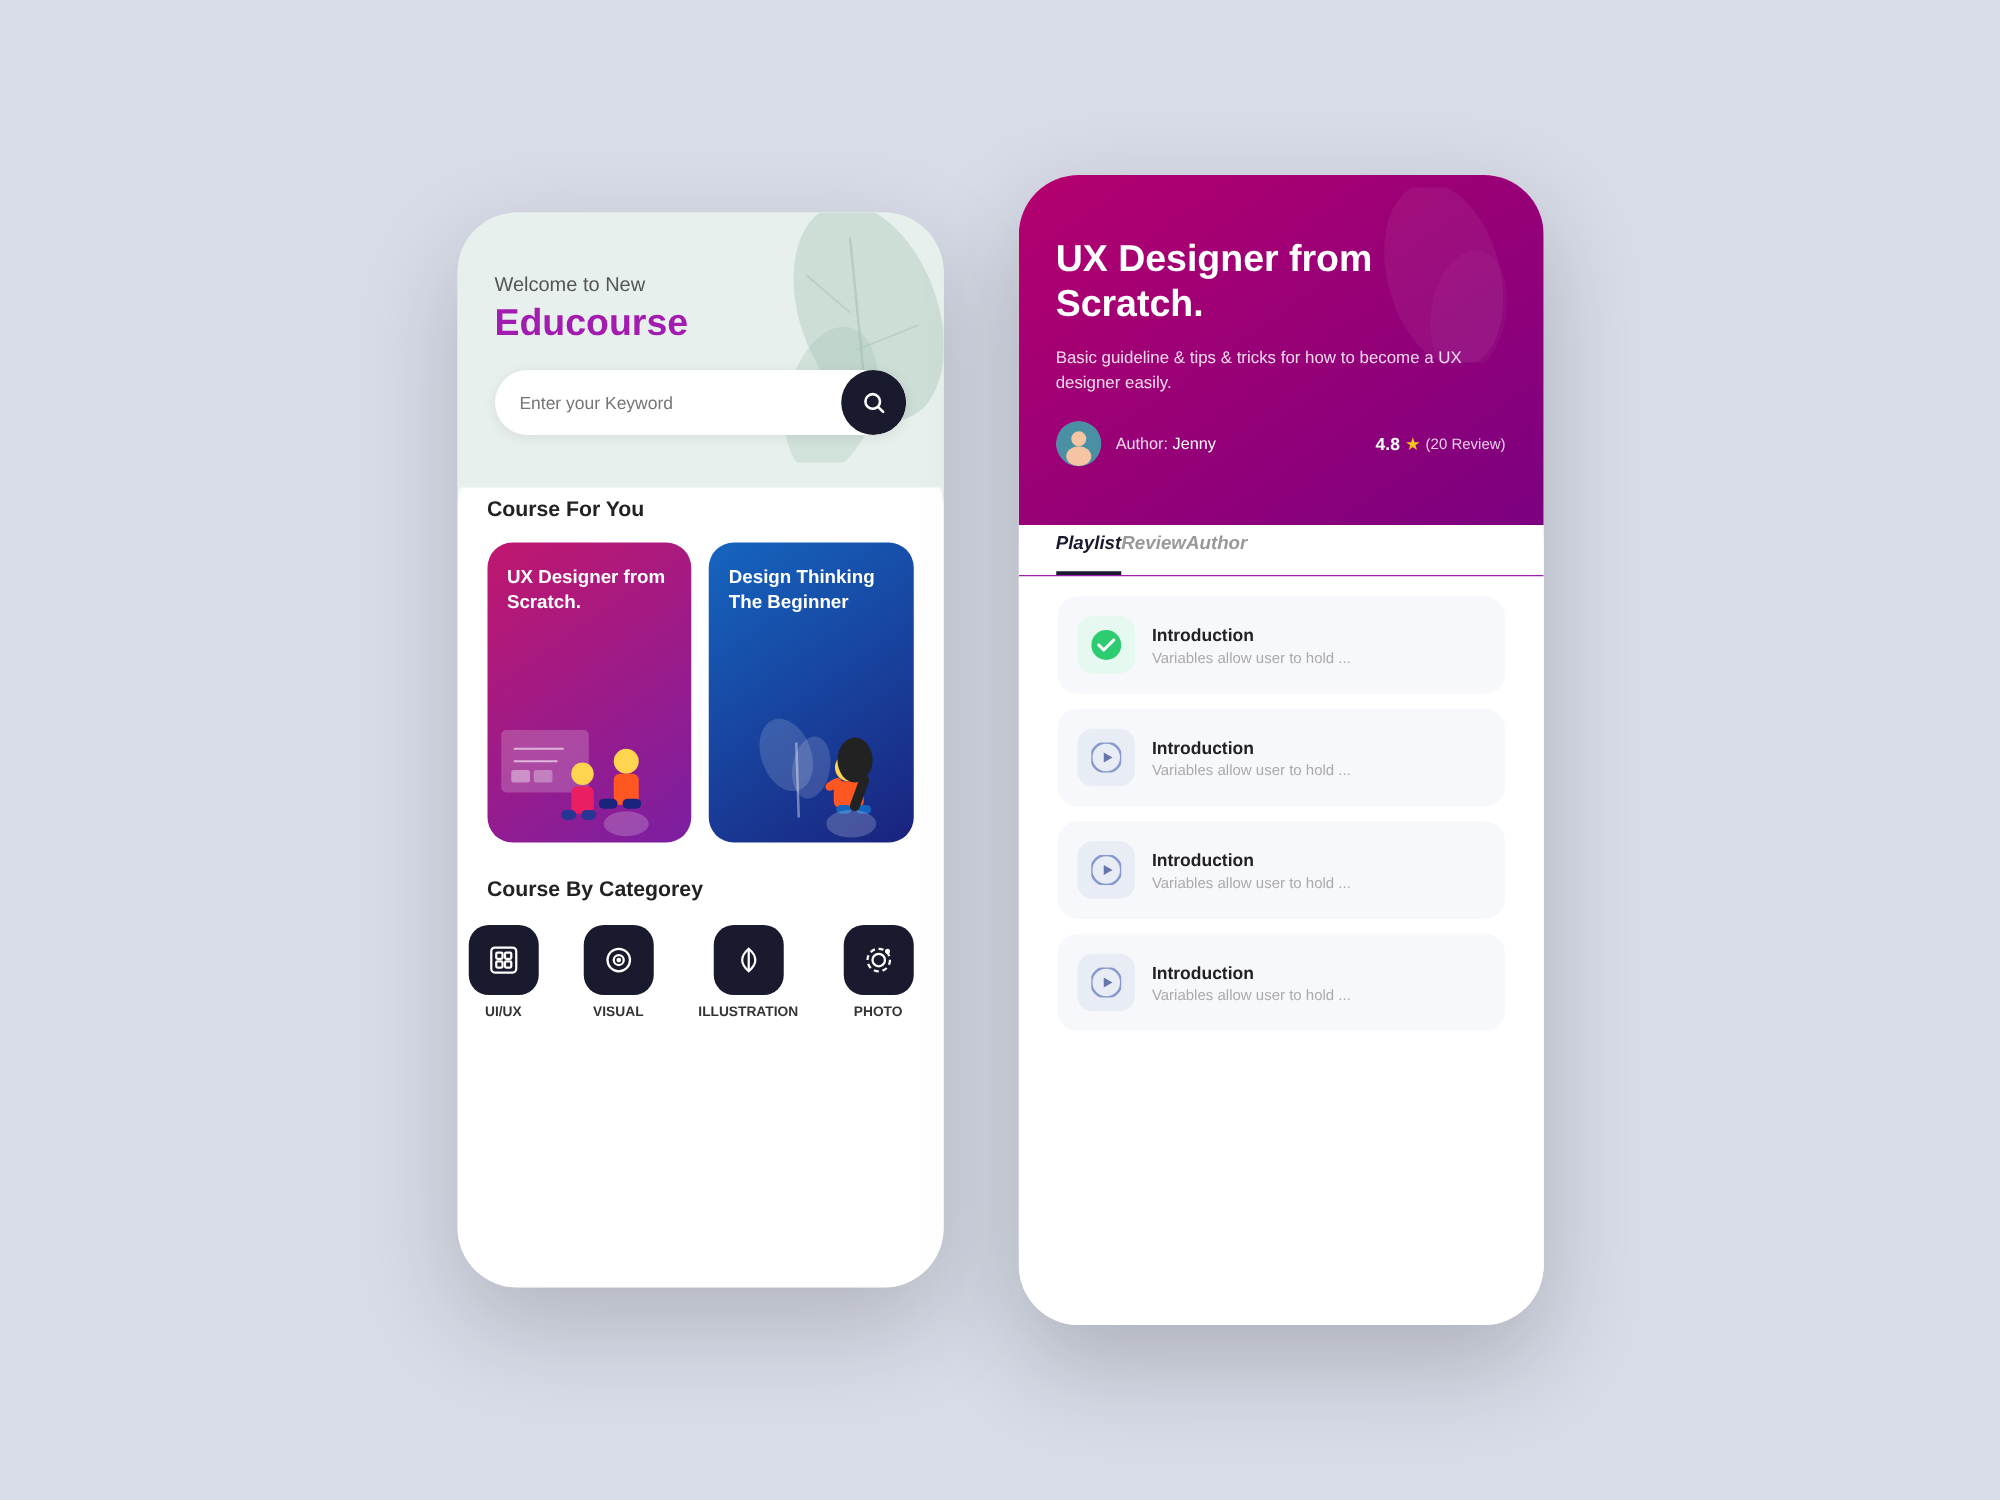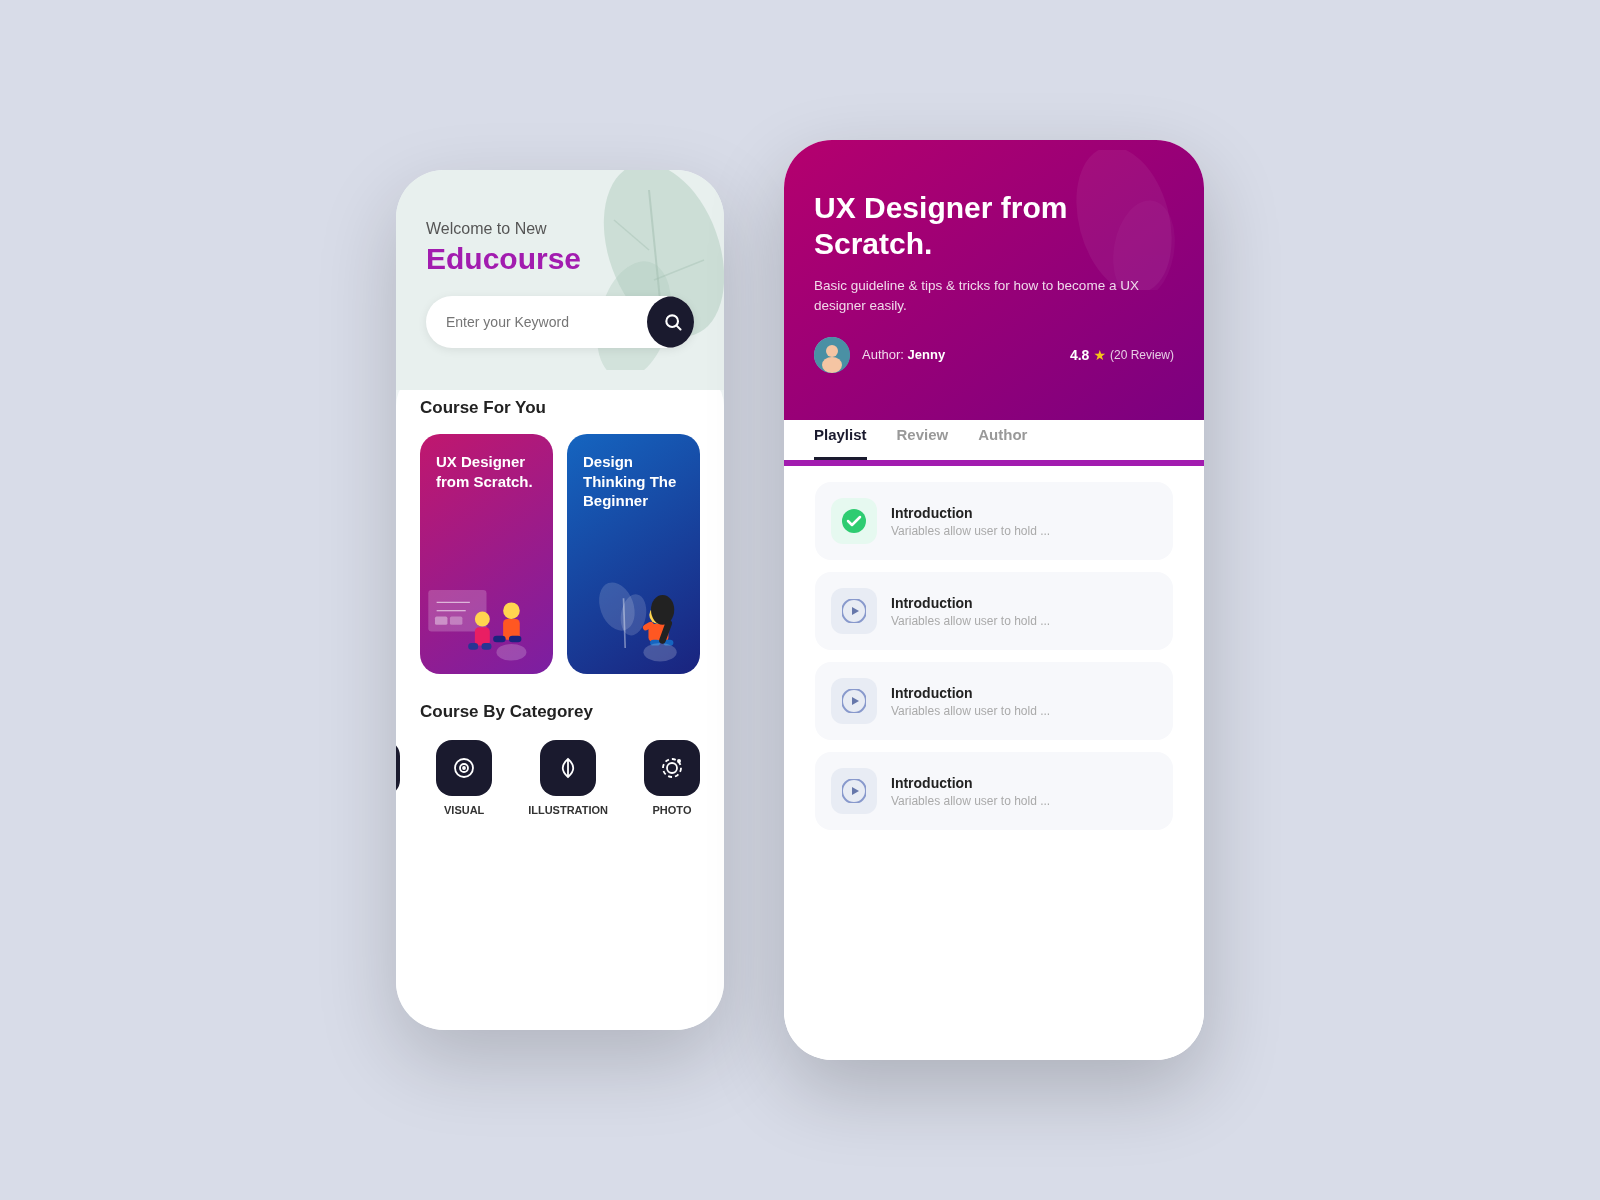--- a/index.html
+++ b/index.html
@@ -14,21 +14,21 @@
       overflow: hidden;
     }
     .phones-container {
       display: flex;
       gap: 60px;
       align-items: center;
     }
 
     
     .phone1 {
-      width: 328px;
+      width: 389px;
       height: 860px;
       background: #f0f5f5;
       border-radius: 48px;
       overflow: hidden;
       box-shadow: 0 30px 80px rgba(0,0,0,0.18);
       position: relative;
       display: flex;
       flex-direction: column;
     }
     .phone1-header {
@@ -234,21 +234,21 @@
       align-items: center;
       justify-content: center;
       font-size: 18px;
     }
     .author-text {
       color: rgba(255,255,255,0.85);
       font-size: 13px;
     }
     .author-name {
       color: white;
-      font-weight: 700;
+      font-weight: 400;
     }
     .rating-row {
       display: flex;
       align-items: center;
       gap: 4px;
       margin-left: auto;
     }
     .rating-num {
       color: white;
       font-weight: 700;
@@ -267,23 +267,23 @@
       flex: 1;
       border-radius: 30px 30px 0 0;
       margin-top: -16px;
       overflow: hidden;
       display: flex;
       flex-direction: column;
     }
     .tabs-row {
       display: flex;
       padding: 22px 30px 0;
-      gap: 30px;
-      border-bottom: 6px solid #a21caf;
+      border-bottom: 1px solid #a21caf;
       margin-bottom: 0;
+      font-style: italic;
     }
     .tab {
       font-size: 15px;
       font-weight: 600;
       color: #999;
       padding-bottom: 14px;
       cursor: pointer;
       border-bottom: 3px solid transparent;
     }
     .tab.active {

